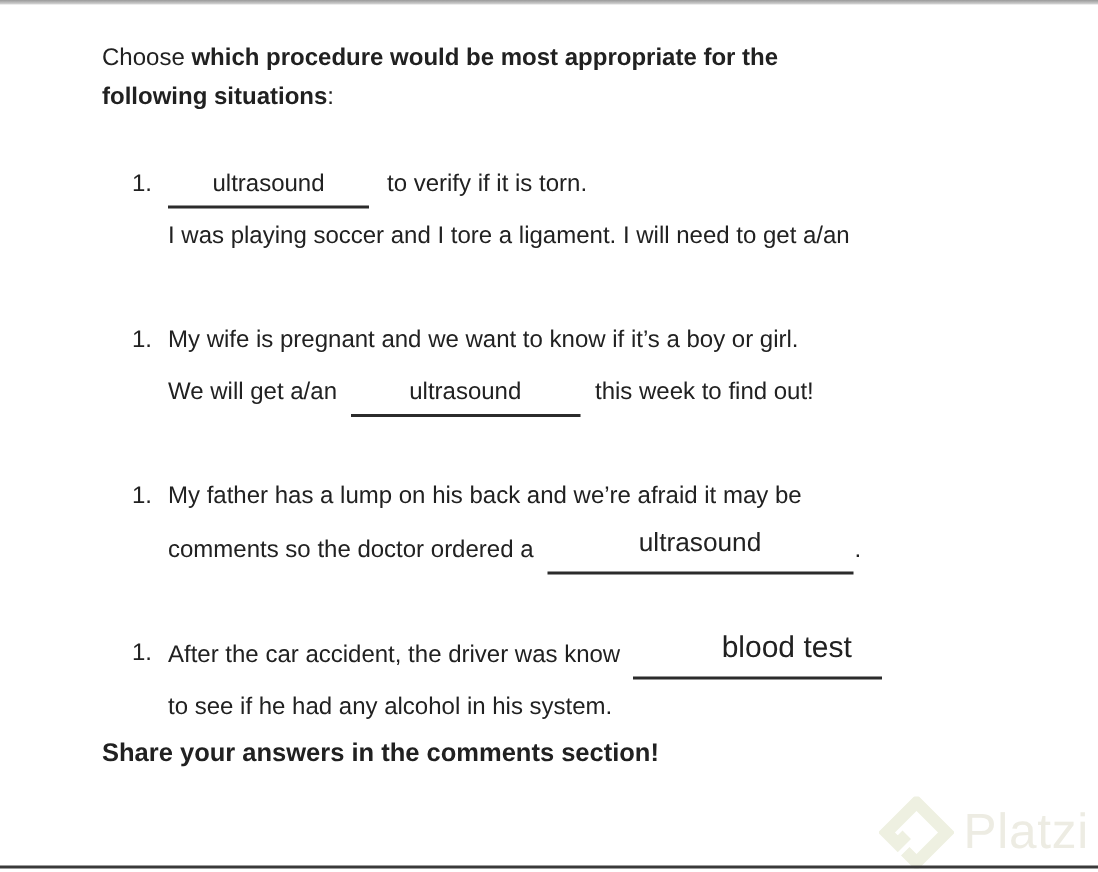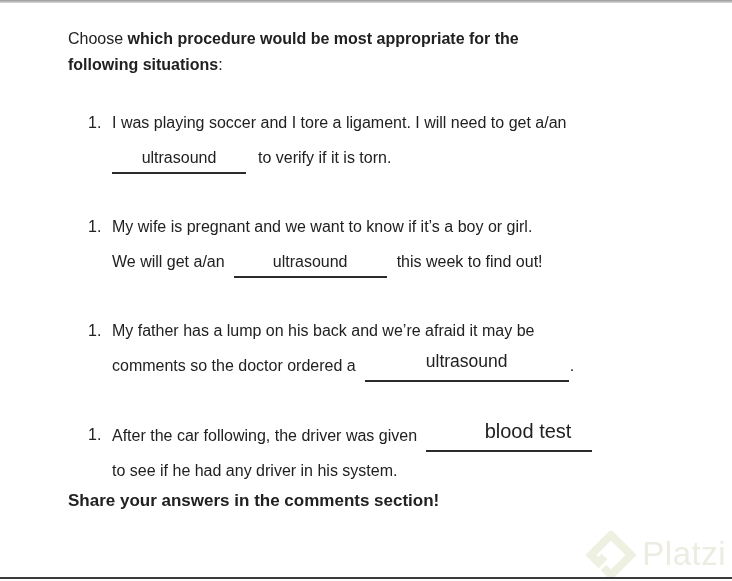--- a/index.html
+++ b/index.html
@@ -95,22 +95,22 @@
 <div class="page">
   <div class="top-edge"></div>
 
   <div class="content">
 
     <p class="heading"><span>Choose </span><b>which procedure would be most appropriate for the</b><br><b>following situations</b><span>:</span></p>
 
     <div class="item first">
       <span class="num">1.</span>
       <div class="ibody">
+        <div class="line"><span class="blank w1"><span class="ans">ultrasound</span></span><span>to verify if it is torn.</span></div>
         <div class="line"><span>I was playing soccer and I tore a ligament. I will need to get a/an</span></div>
-        <div class="line"><span class="blank w1"><span class="ans">ultrasound</span></span><span>to verify if it is torn.</span></div>
       </div>
     </div>
 
     <div class="item next">
       <span class="num">1.</span>
       <div class="ibody">
         <div class="line"><span>My wife is pregnant and we want to know if it’s a boy or girl.</span></div>
         <div class="line"><span>We will get a/an</span><span class="blank w2"><span class="ans">ultrasound</span></span><span>this week to find out!</span></div>
       </div>
     </div>
@@ -119,22 +119,22 @@
       <span class="num">1.</span>
       <div class="ibody">
         <div class="line"><span>My father has a lump on his back and we’re afraid it may be</span></div>
         <div class="line"><span>comments so the doctor ordered a</span><span class="blank w3"><span class="ans">ultrasound</span></span><span>.</span></div>
       </div>
     </div>
 
     <div class="item next">
       <span class="num">1.</span>
       <div class="ibody">
-        <div class="line"><span>After the car following, the driver was given</span><span class="blank w4"><span class="ans">blood test</span></span></div>
-        <div class="line"><span>to see if he had any driver in his system.</span></div>
+        <div class="line"><span>After the car accident, the driver was know</span><span class="blank w4"><span class="ans">blood test</span></span></div>
+        <div class="line"><span>to see if he had any alcohol in his system.</span></div>
       </div>
     </div>
 
     <p class="footer-cta">Share your answers in the comments section!</p>
 
   </div>
 
   <div class="watermark">
     <span class="wm-icon">
       <svg width="50" height="48" viewBox="0 0 48 48" fill="none" xmlns="http://www.w3.org/2000/svg">

